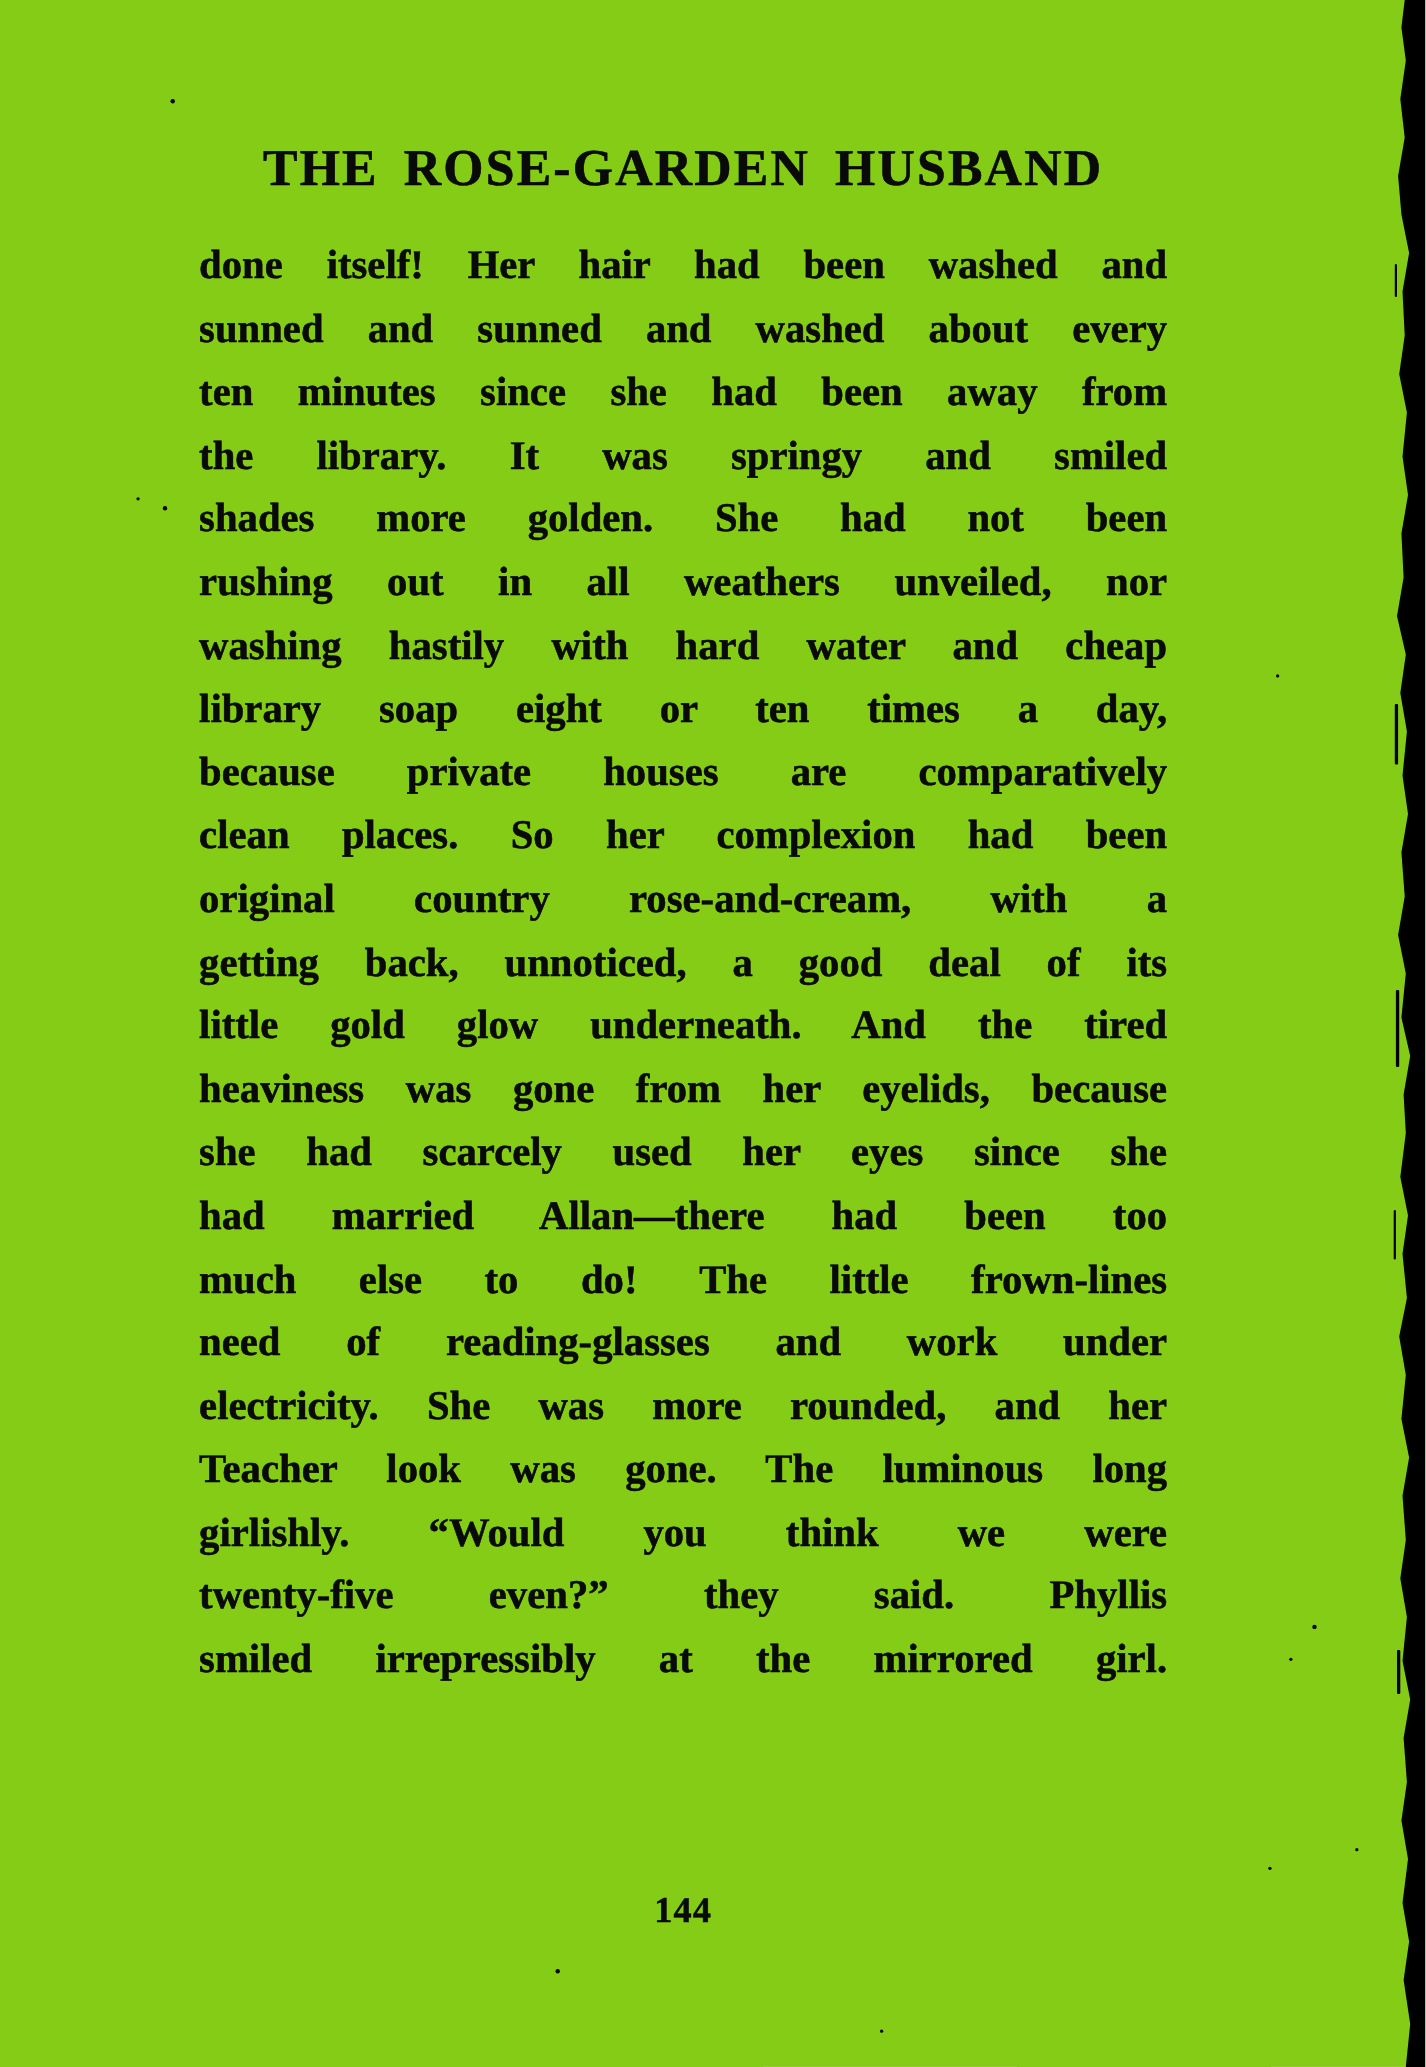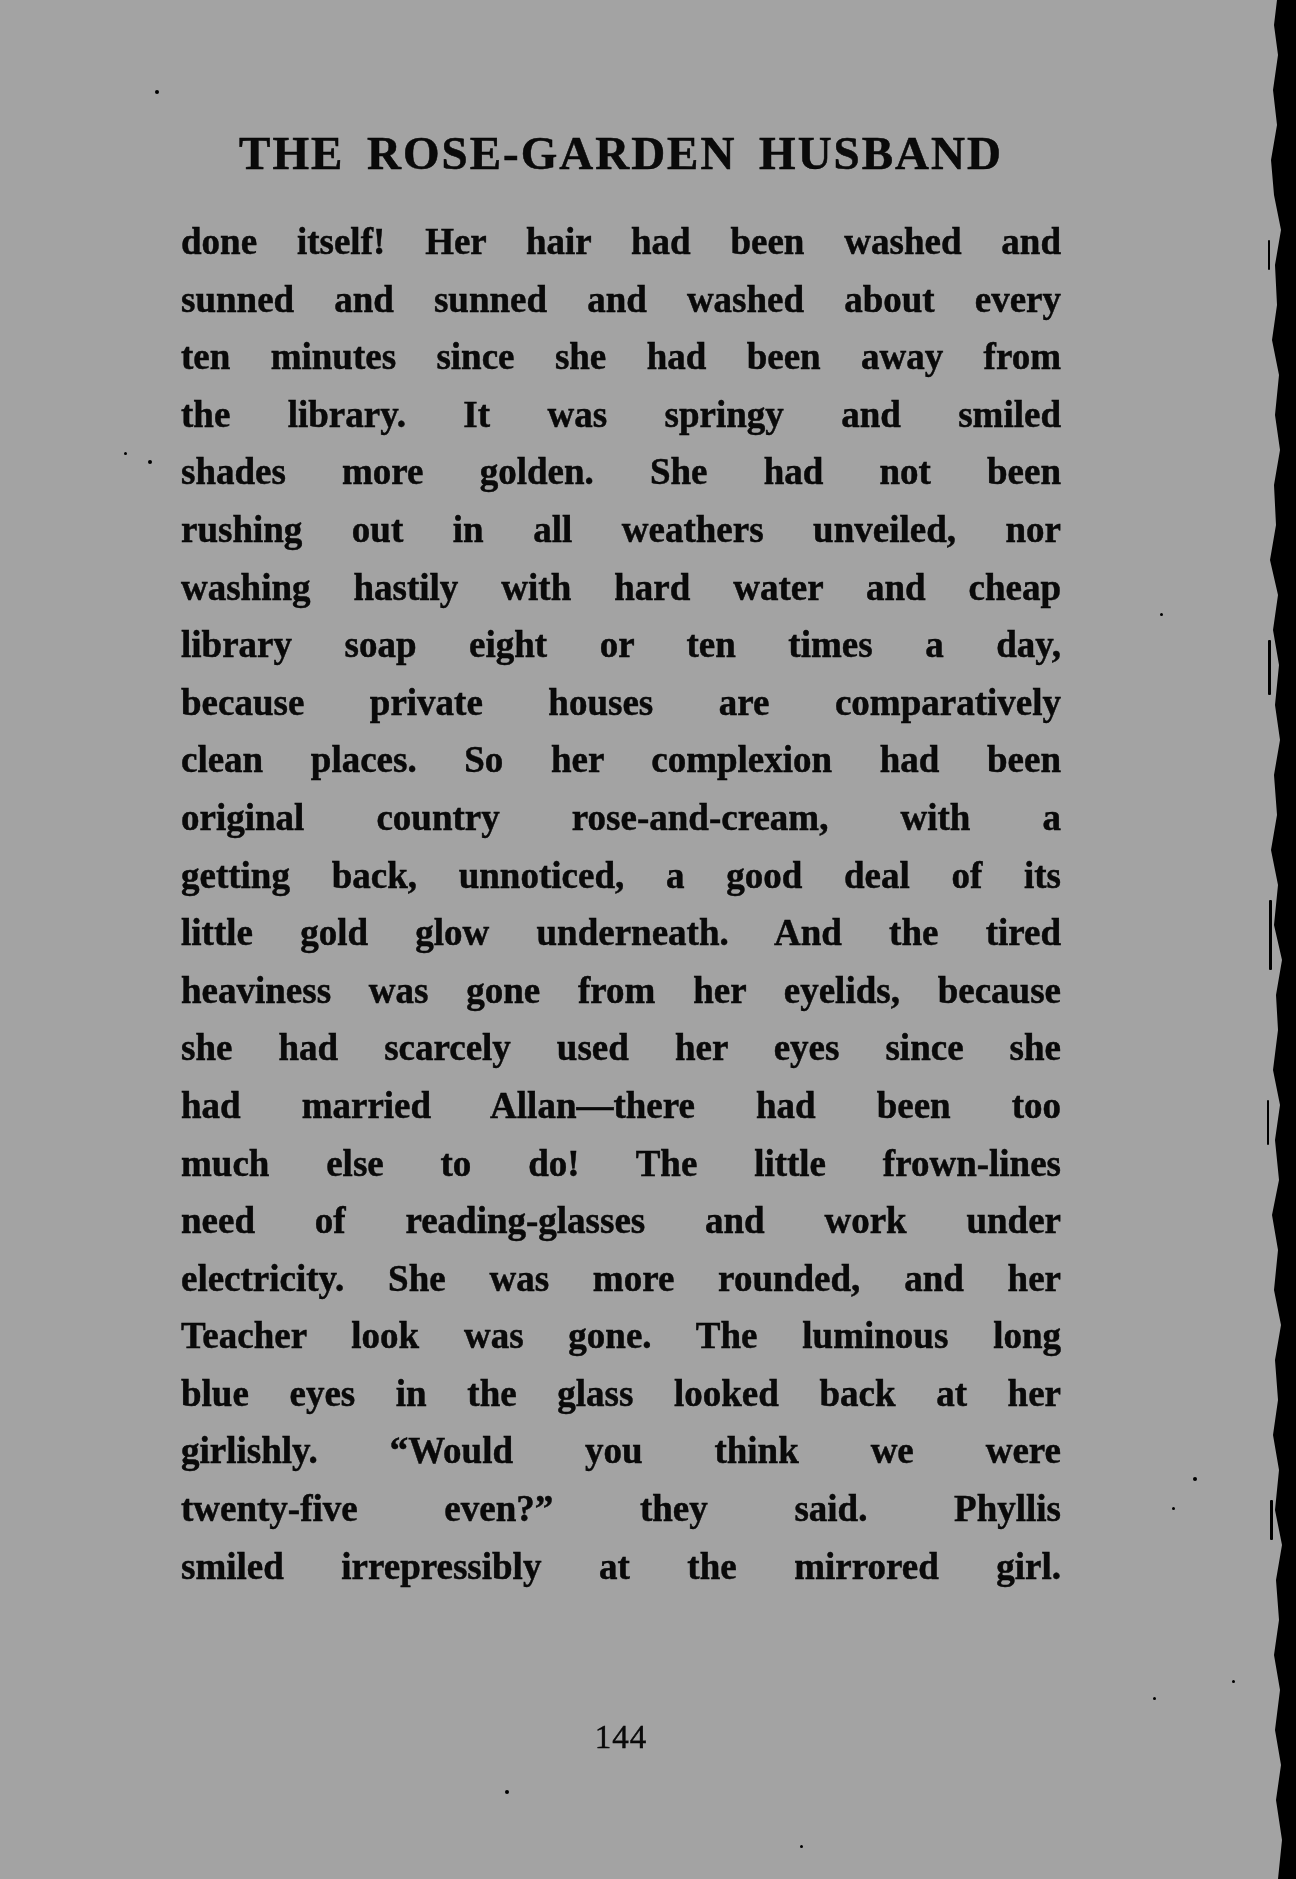--- a/index.html
+++ b/index.html
@@ -1,19 +1,19 @@
 <!DOCTYPE html>
 <html><head>
 <meta charset="utf-8">
 <style>
   html,body{margin:0;padding:0;background:#ffffff;}
   .page{
     position:relative;
     width:1296px;height:1879px;
-    background:#a3a3a3;
+    background:#84cc16;
     overflow:hidden;
     font-family:"Liberation Serif", serif;
     color:#0a0a0a;
   }
   .running-head{
     position:absolute;
     left:181px;top:126px;width:880px;
     text-align:center;
     font-size:47px;
     font-weight:bold;
@@ -35,21 +35,21 @@
     height:57.6px;
     text-align:justify;
     text-align-last:justify;
     white-space:normal;
   }
   .folio{
     position:absolute;
     left:181px;top:1719px;width:880px;
     text-align:center;
     font-size:33px;
-    font-weight:normal;
+    font-weight:bold;
     letter-spacing:1px;
     -webkit-text-stroke:0.4px #000;
   }
   .edge-band{
     position:absolute;
     top:0;right:0;width:30px;height:1879px;
   }
   .mark{
     position:absolute;
     background:#000;
@@ -82,21 +82,20 @@
       <div class="tline">original country rose-and-cream, with a</div>
       <div class="tline">getting back, unnoticed, a good deal of its</div>
       <div class="tline">little gold glow underneath. And the tired</div>
       <div class="tline">heaviness was gone from her eyelids, because</div>
       <div class="tline">she had scarcely used her eyes since she</div>
       <div class="tline">had married Allan—there had been too</div>
       <div class="tline">much else to do! The little frown-lines</div>
       <div class="tline">need of reading-glasses and work under</div>
       <div class="tline">electricity. She was more rounded, and her</div>
       <div class="tline">Teacher look was gone. The luminous long</div>
-      <div class="tline">blue eyes in the glass looked back at her</div>
       <div class="tline">girlishly. “Would you think we were</div>
       <div class="tline">twenty-five even?” they said. Phyllis</div>
       <div class="tline">smiled irrepressibly at the mirrored girl.</div>
     </div>
 
   <div class="folio">144</div>
 
   <svg class="edge-band" viewBox="0 0 30 1879" preserveAspectRatio="none">
     <polygon fill="#000000" points="
       30,0 30,1879 12,1879 16,1840 10,1800 15,1765 9,1730 14,1690 8,1655

